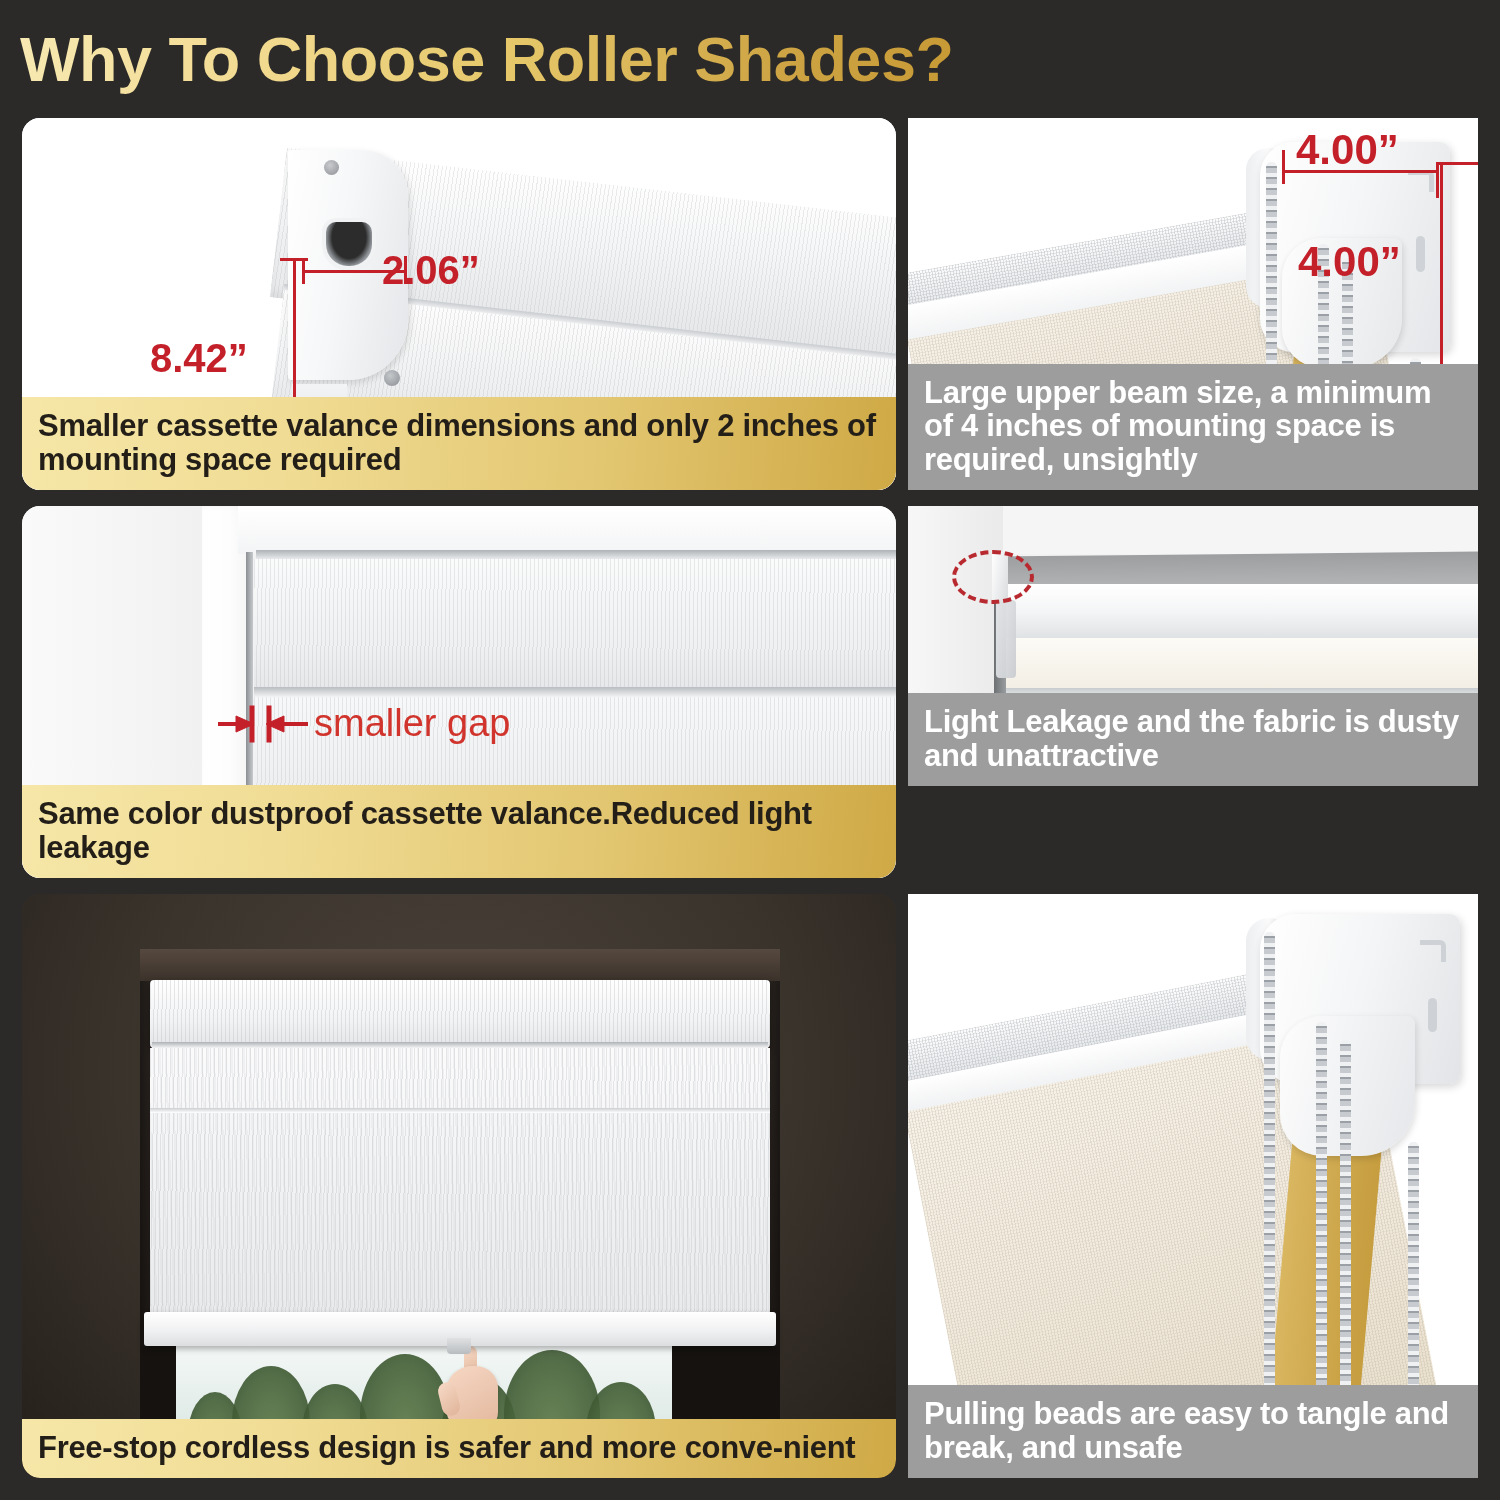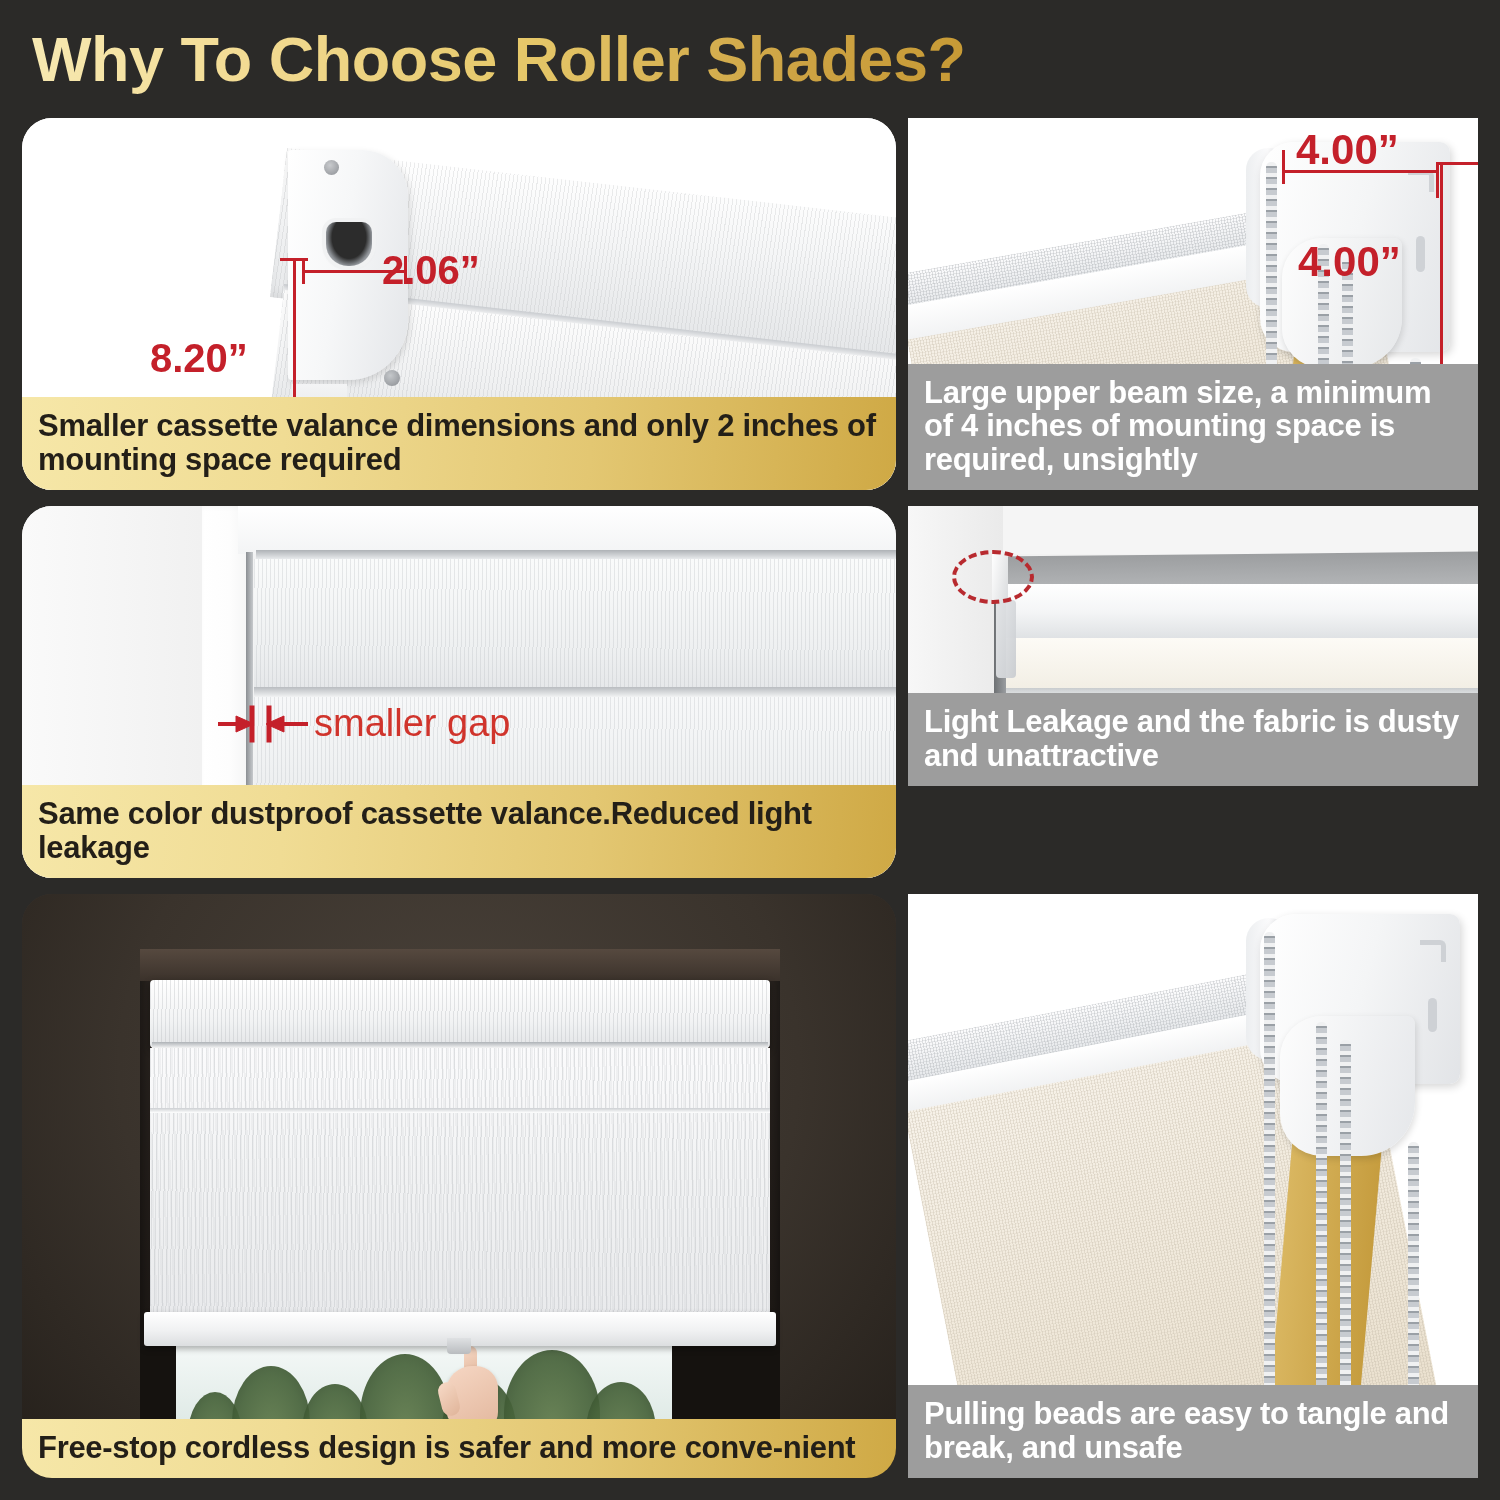--- a/index.html
+++ b/index.html
@@ -10,37 +10,37 @@
     overflow:hidden;
     position:relative;
   }
 
   
   .title-bar{
     position:absolute; left:0; top:0; width:1500px; height:118px;
     display:flex; align-items:center;
   }
   .title{
-    margin-left:32px;
+    margin-left:20px;
     font-size:63px;
     font-weight:bold;
     letter-spacing:-0.5px;
     font-family:"Liberation Sans", sans-serif;
     background:linear-gradient(100deg,#f7e9b2 0%,#f3dc95 22%,#e6c86a 52%,#cda343 82%,#c79a35 100%);
     -webkit-background-clip:text;
     background-clip:text;
     color:transparent;
     -webkit-text-fill-color:transparent;
     text-shadow:none;
     white-space:nowrap;
   }
 
   
   .panel{ position:absolute; overflow:hidden; }
-  .panel.left { border-radius:30px; }
+  .panel.left { border-radius:18px; }
   .panel.right{ border-radius:0; }
 
   .photo{ position:absolute; left:0; top:0; right:0; bottom:0; overflow:hidden; }
 
   
   .cap{
     position:absolute; left:0; right:0; bottom:0;
     padding:12px 16px 14px 16px;
     font-weight:bold;
     line-height:1.08;
@@ -338,21 +338,21 @@
 
     <div class="dim-h" style="left:280px;top:152px;width:105px;"></div>
     <div class="tick-v" style="left:280px;top:140px;height:26px;"></div>
     <div class="tick-v" style="left:382px;top:140px;height:26px;"></div>
     <div class="dim-v" style="left:382px;top:138px;height:22px;"></div>
     <div class="dimtxt" style="left:360px;top:130px;font-size:40px;">2.06”</div>
 
     <div class="dim-v" style="left:271px;top:140px;height:212px;"></div>
     <div class="tick-h" style="left:258px;top:140px;width:28px;"></div>
     <div class="tick-h" style="left:258px;top:349px;width:28px;"></div>
-    <div class="dimtxt" style="left:128px;top:218px;font-size:40px;">8.20”</div>
+    <div class="dimtxt" style="left:128px;top:218px;font-size:40px;">8.42”</div>
   </div>
   <div class="cap good">Smaller cassette valance dimensions and only 2 inches of mounting space required</div>
 </div>
 
 <div class="panel right p2">
   <div class="photo">
     <div class="p2-fab"></div>
     <div class="p2-gold"></div>
     <div class="p2-roll"></div>
     <div class="p2-roll2"></div>

